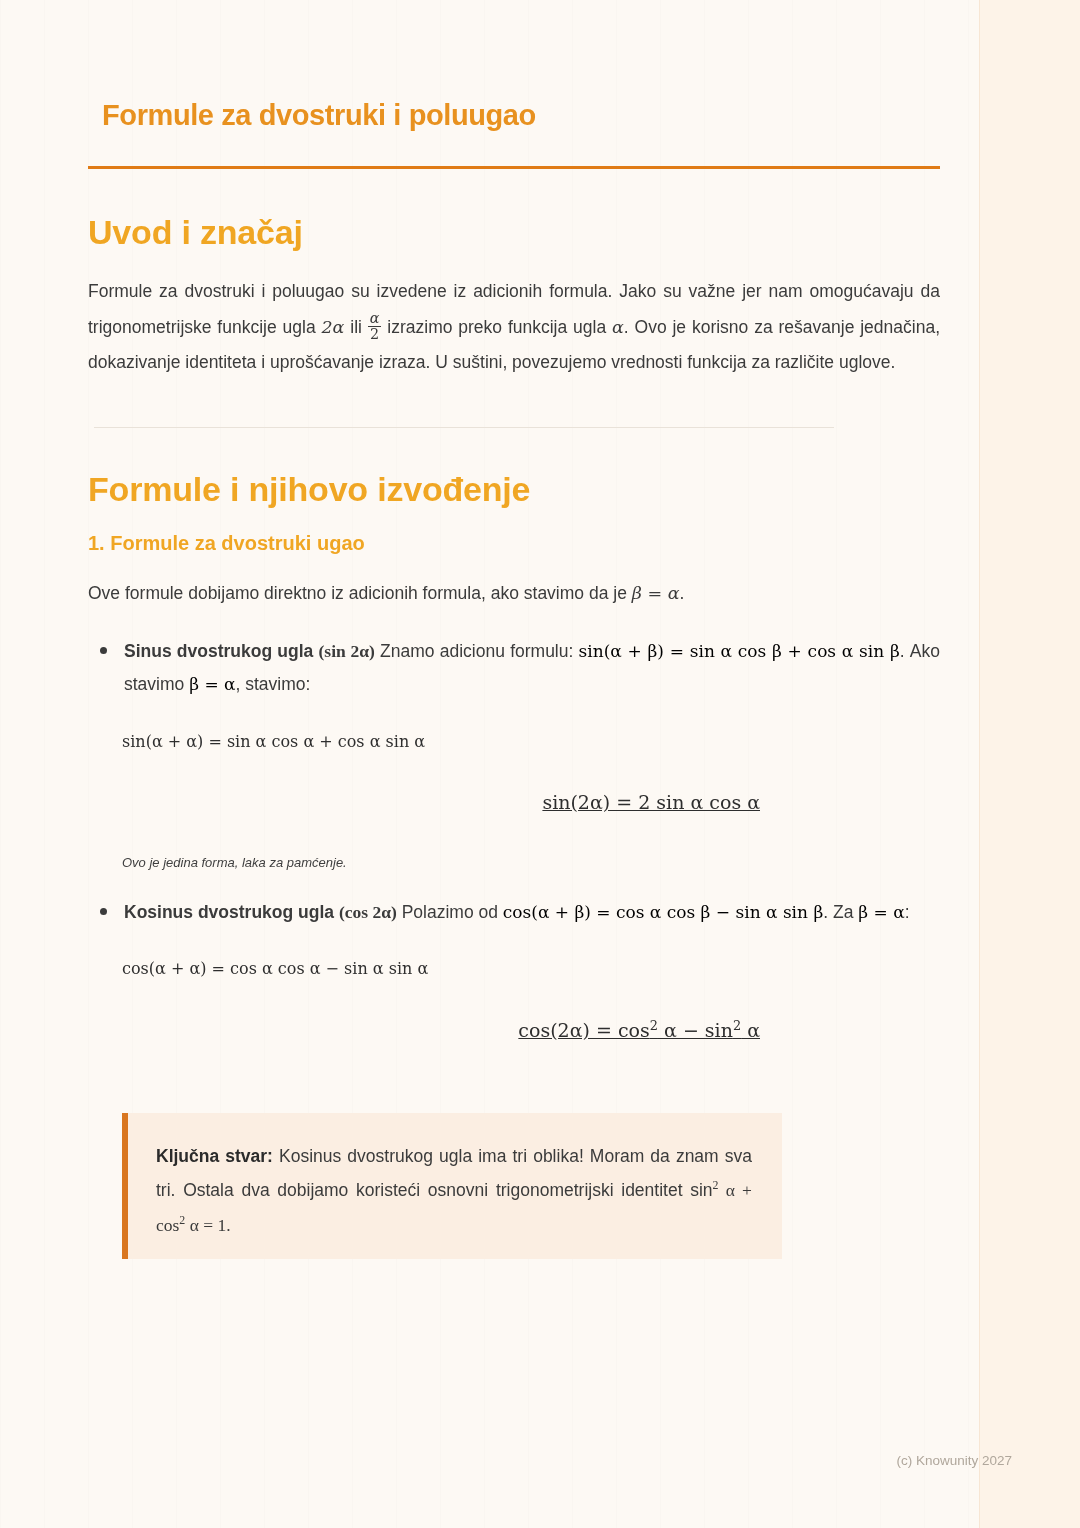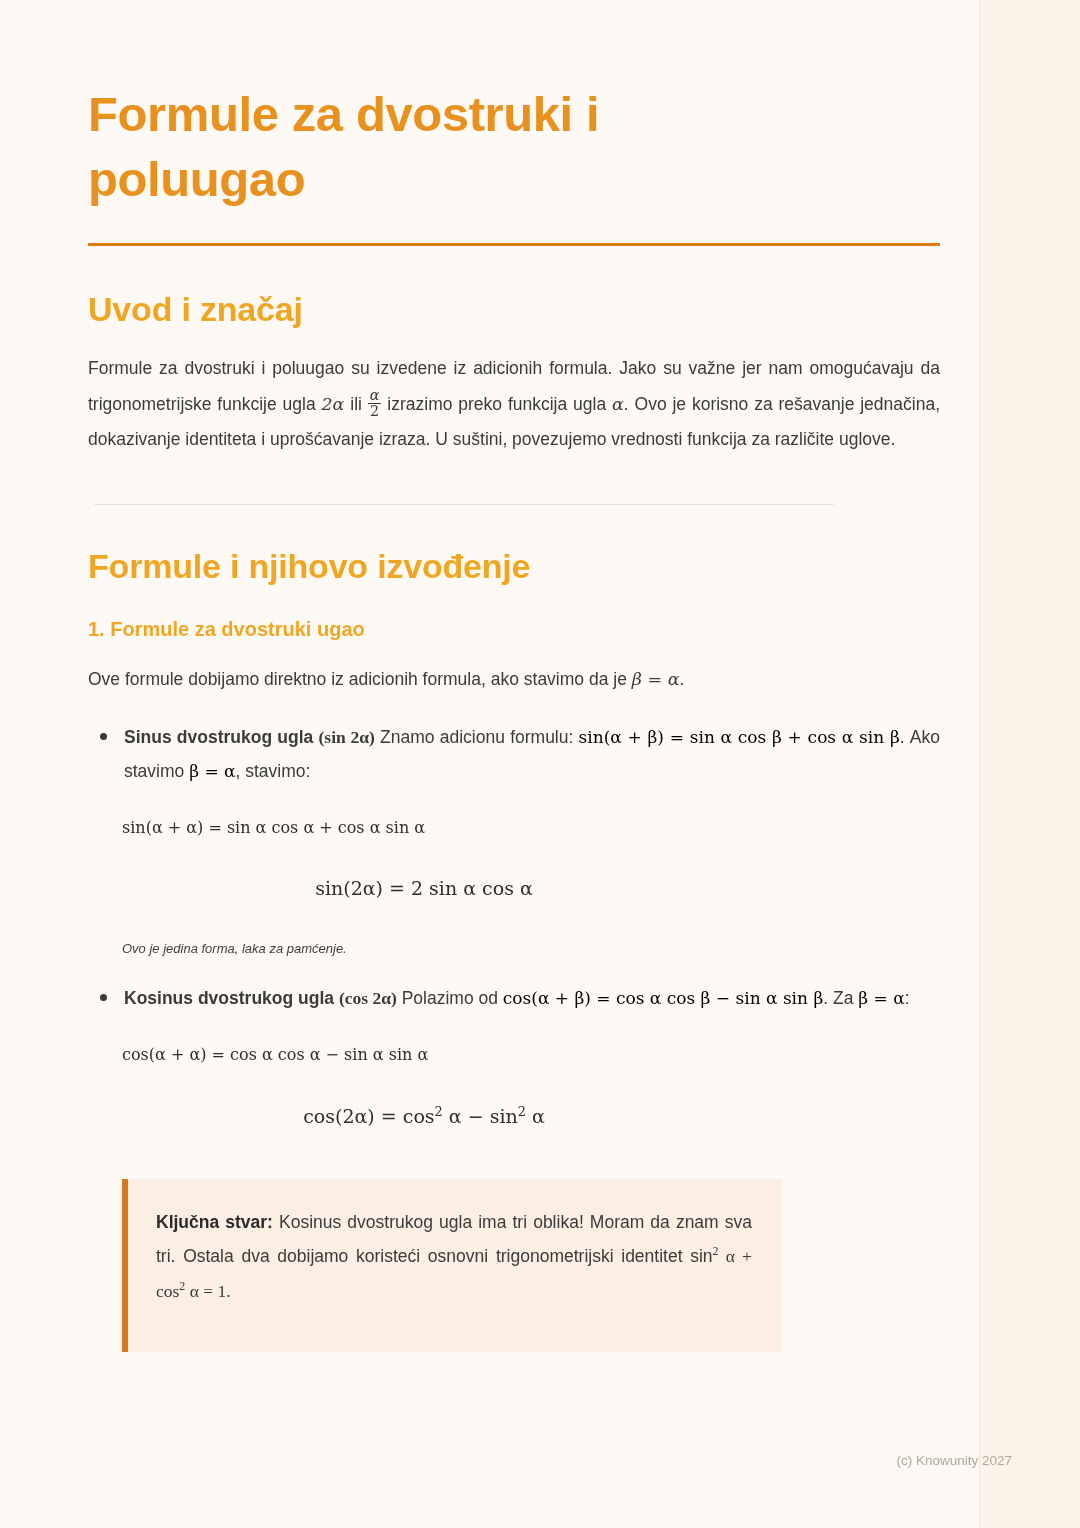--- a/index.html
+++ b/index.html
@@ -37,25 +37,25 @@
     background: #fdf3e8;
     border-left: 1px solid #f7e6d4;
   }
   .content {
     position: absolute;
     left: 88px;
     top: 82px;
     width: 852px;
   }
   h1.doc-title {
-    font-size: 49px;
+    font-size: 29px;
     line-height: 1.32;
     font-weight: bold;
     color: #e8911f;
-    margin: 0;
+    margin: 14px;
     letter-spacing: -0.4px;
     max-width: 640px;
   }
   .title-rule {
     margin-top: 32px;
     border-top: 3px solid #e07b15;
     width: 852px;
   }
   h2.sec-title {
     color: #f0a623;
@@ -64,21 +64,21 @@
     margin: 44px 0 0 0;
     letter-spacing: -0.2px;
   }
   h2.sec-title.second {
     margin-top: 42px;
   }
   h3.sub-title {
     color: #f0a623;
     font-size: 20px;
     font-weight: bold;
-    margin: 32px 0 0 0;
+    margin: 23px 0 0 0;
   }
   p.body-text {
     color: #3b3b3b;
     font-size: 17.5px;
     line-height: 2.03;
     text-align: justify;
     margin: 22px 0 0 0;
   }
   p.body-text.tight {
     line-height: 1.85;
@@ -145,35 +145,36 @@
   .eq-left {
     font-family: "DejaVu Serif", serif;
     font-size: 16px;
     color: #2e2e2e;
     margin: 30px 0 0 34px;
   }
   .eq-center {
     font-family: "DejaVu Serif", serif;
     font-size: 19px;
     color: #2e2e2e;
-    text-align: center;
+    text-align: right;
     margin: 40px 0 0 0;
     padding-right: 180px;
+    text-decoration: underline;
   }
   .note-italic {
     font-style: italic;
     color: #3f3f3f;
     font-size: 13px;
     margin: 42px 0 0 34px;
   }
   .callout {
-    margin: 52px 0 0 34px;
+    margin: 72px 0 0 34px;
     background: #fbeee2;
     border-left: 6px solid #d9761f;
-    padding: 26px 30px 44px 28px;
+    padding: 26px 30px 17px 28px;
     width: 660px;
     box-sizing: border-box;
   }
   .callout p {
     margin: 0;
     color: #3b3b3b;
     font-size: 17.5px;
     line-height: 1.95;
     text-align: justify;
   }

